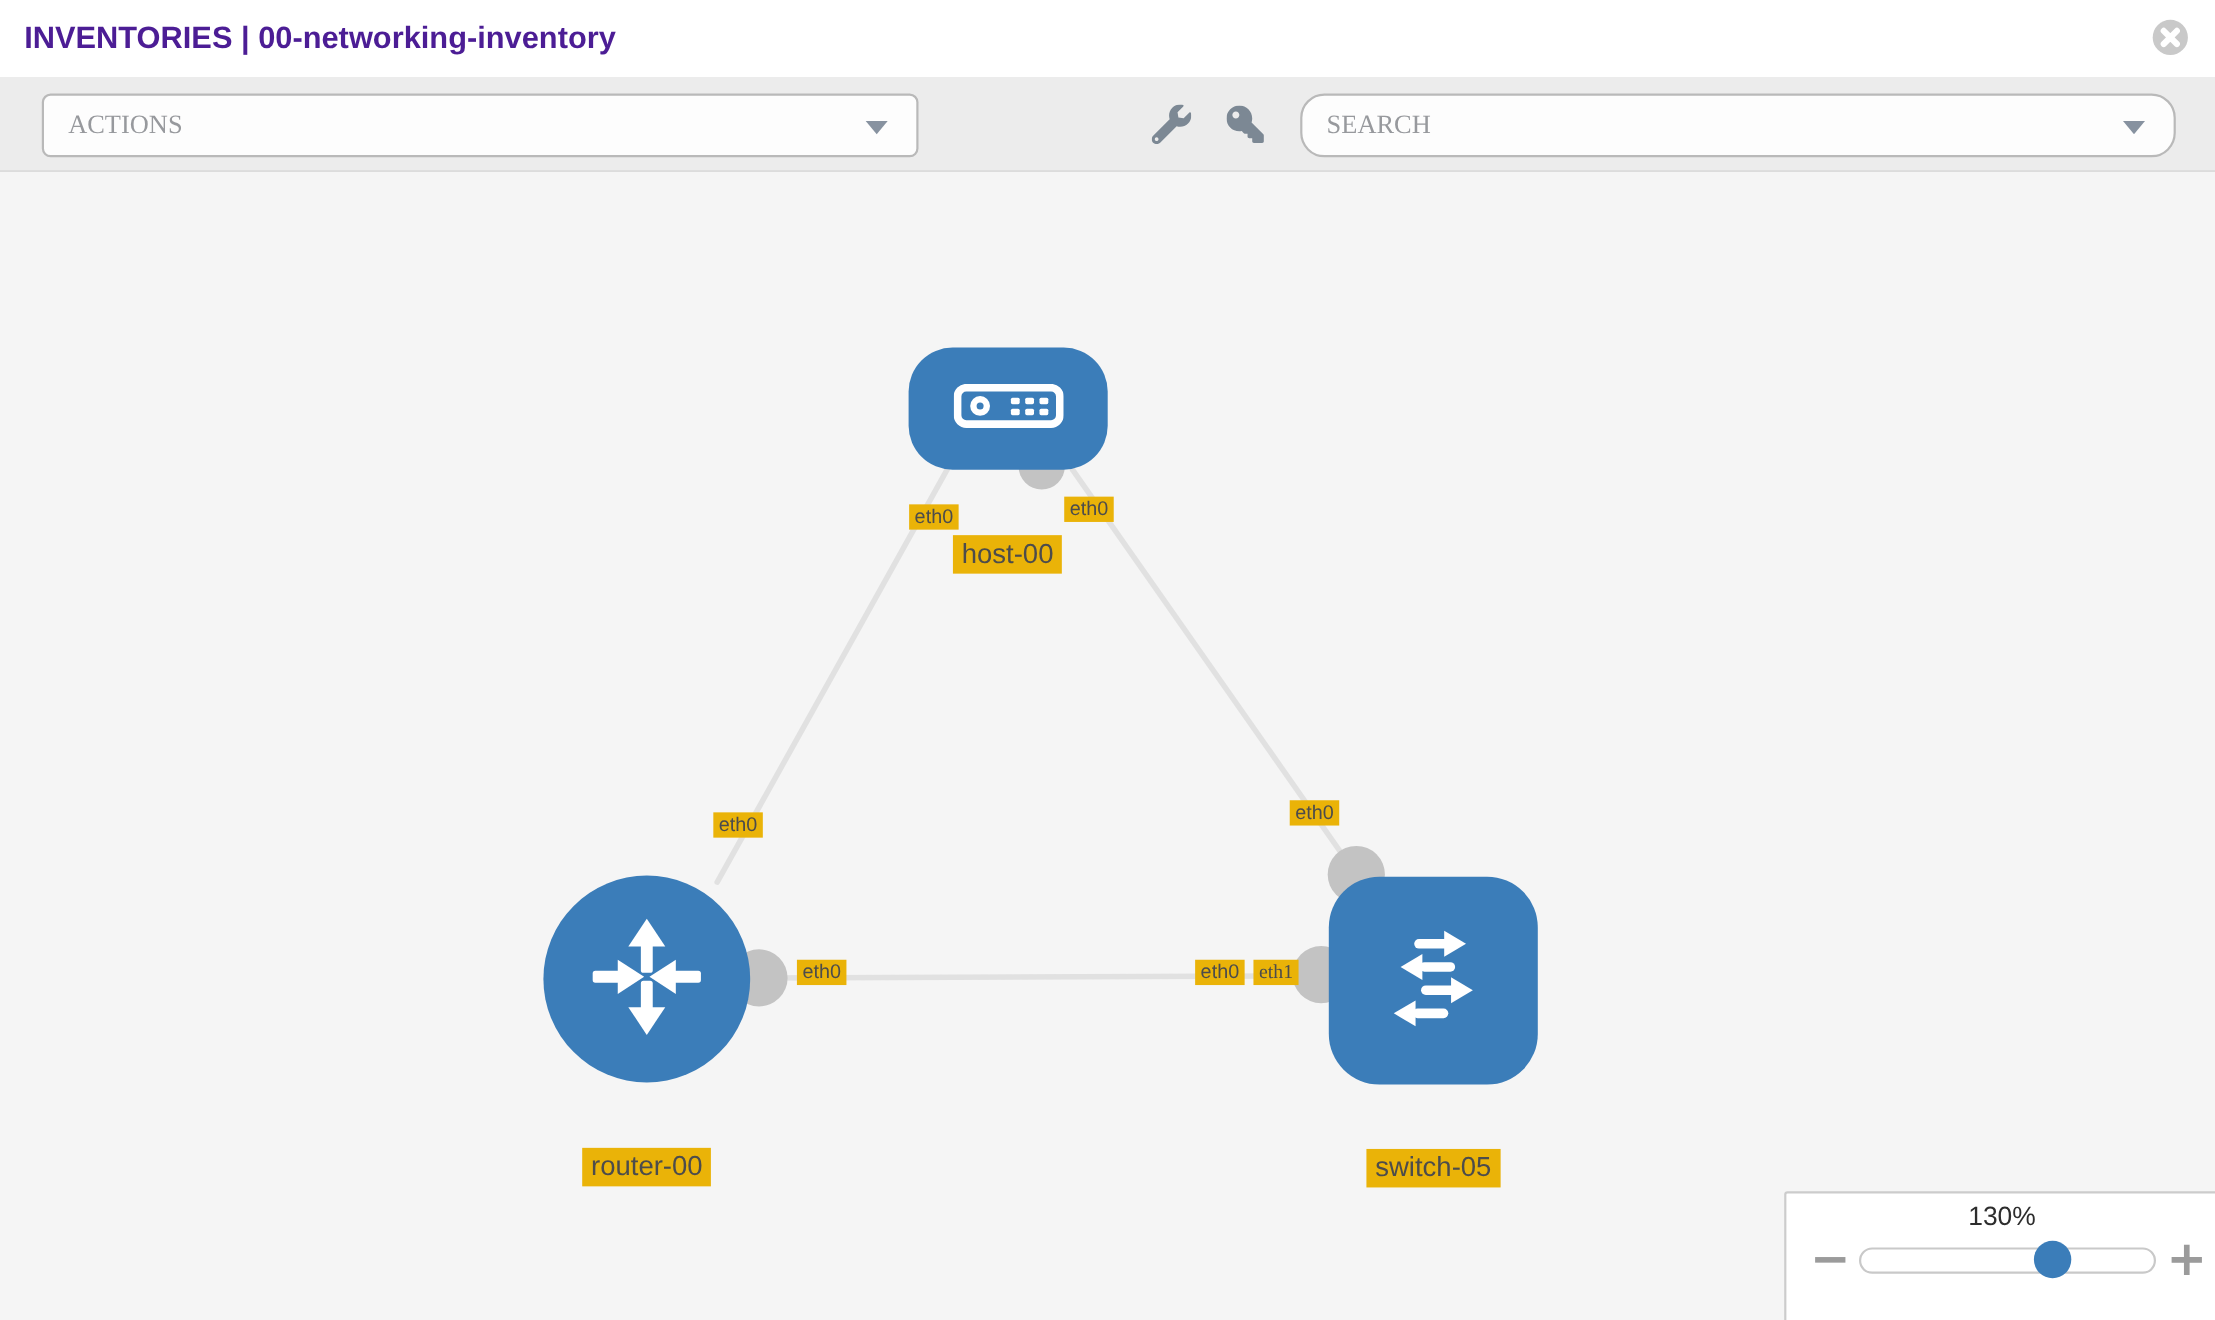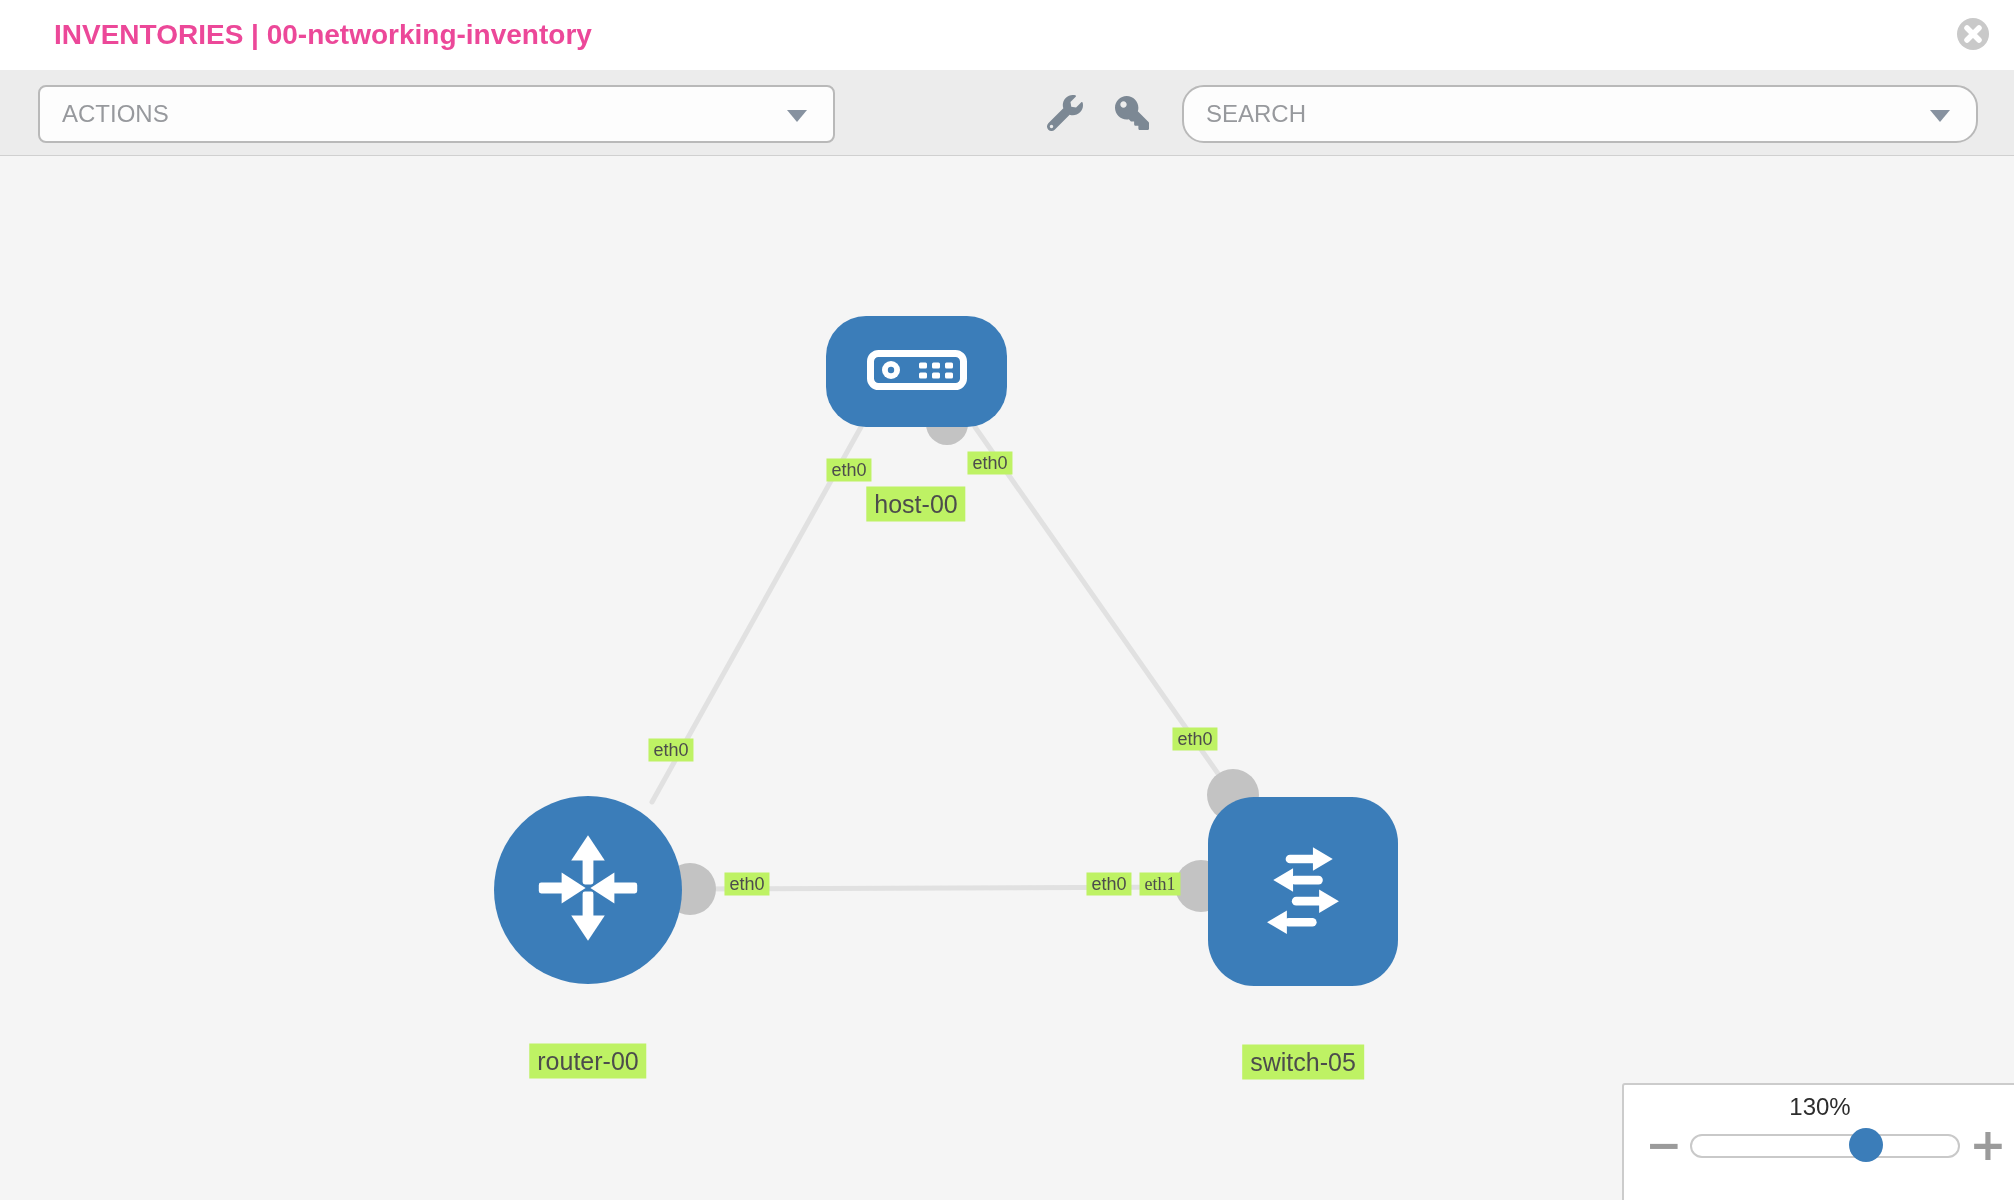--- a/index.html
+++ b/index.html
@@ -21,49 +21,50 @@
     position: absolute; border-radius: 50%; z-index: 2;
   }
   .node {
     position: absolute; z-index: 3;
     display: flex; align-items: center; justify-content: center;
     cursor: pointer;
   }
   .node-label, .iface-label {
     position: absolute; z-index: 4;
     transform: translate(-50%, -50%);
-    background: #bef264; color: #4c4c4c;
+    background: #eab308; color: #4c4c4c;
     white-space: nowrap; text-align: center;
   }
   .node-label { font-size: 25px; padding: 3px 8px; z-index: 5; margin-top: 48px; }
   .iface-label { font-size: 18px; padding: 1px 5px; }
 
   
   .header {
     position: absolute; left: 0; top: 0; width: 2014px; height: 70px;
     background: #ffffff; z-index: 10;
   }
   .page-title {
-    position: absolute; left: 54px; top: 0; line-height: 70px;
-    font-size: 28px; font-weight: 700; color: #ec4899;
+    position: absolute; left: 22px; top: 0; line-height: 70px;
+    font-size: 28px; font-weight: 700; color: #4c1d95;
   }
   .close-btn {
     position: absolute; right: 24px; top: 17px; width: 34px; height: 34px;
     cursor: pointer; border: none; background: transparent; padding: 0;
   }
 
   
   .toolbar {
     position: absolute; left: 0; top: 70px; width: 2014px; height: 86px;
     background: #ececec; border-bottom: 1px solid #d0d0d0; z-index: 10;
   }
   .dropdown {
     position: absolute; top: 15px; height: 58px;
     background: #fdfdfd; border: 2px solid #b9b9b9; border-radius: 8px;
     cursor: pointer;
+    font-family: Liberation Serif, serif;
   }
   .dropdown .dd-label {
     position: absolute; left: 22px; top: 0; line-height: 54px;
     font-size: 24px; color: #97999d;
   }
   .dropdown .caret {
     position: absolute; right: 26px; top: 23px;
     width: 0; height: 0;
     border-left: 10px solid transparent;
     border-right: 10px solid transparent;

